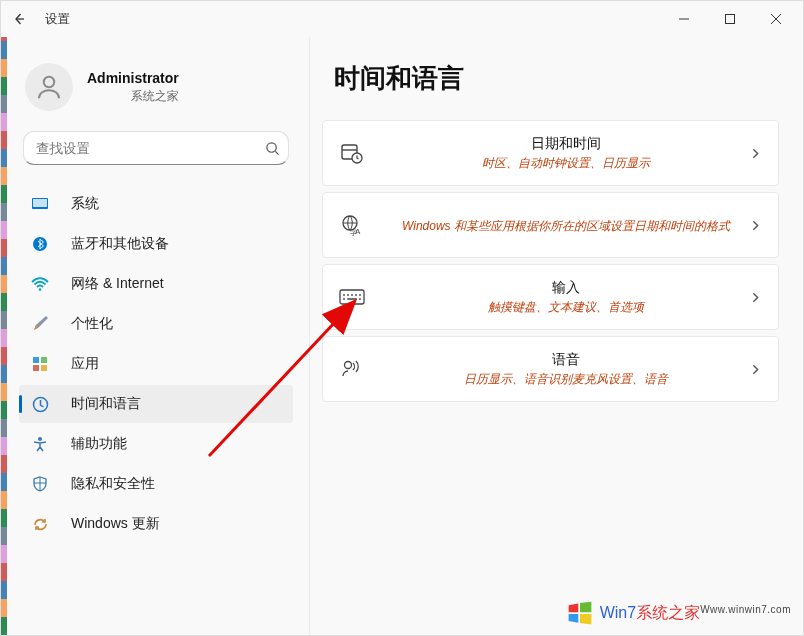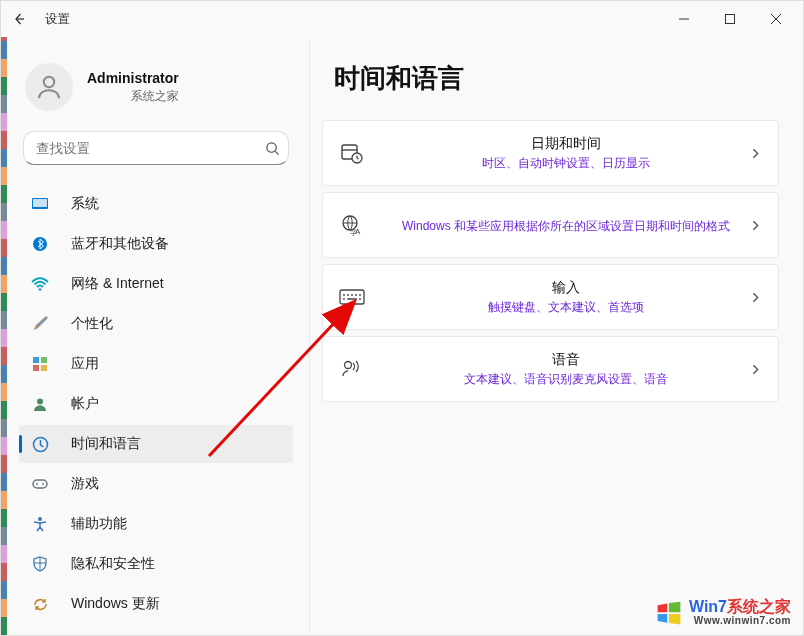--- a/index.html
+++ b/index.html
@@ -64,33 +64,33 @@
       background: #fff; border: 1px solid #e8e8e8; border-radius: 4px;
       height: 66px; display: flex; align-items: center; padding: 0 16px 0 12px;
       margin-bottom: 6px; cursor: pointer;
     }
     .card-ico {
       width: 34px; height: 34px; display: flex; align-items: center; justify-content: center;
       color: #444; margin-right: 14px;
     }
     .card-txt { flex: 1; text-align: center; }
     .card-title { font-size: 14px; color: #111; }
-    .card-sub { font-size: 12px; color: #6d28d9; margin-top: 2px; }
+    .card-sub { font-size: 12px; color: #c2410c; margin-top: 2px; font-style: italic; }
     .chev { color: #555; }
 
     
     .arrow-anno { position: absolute; pointer-events: none; z-index: 5; }
 
     
     .watermark {
       position: absolute; right: 12px; bottom: 8px; display: flex; align-items: center; gap: 6px;
       z-index: 6;
     }
     .wm-logo { width: 28px; height: 28px; }
-    .wm-line { display: flex; flex-direction: column; line-height: 1.05; font-weight: 700; }
+    .wm-line { display: flex; flex-direction: row; line-height: 1.05; font-weight: 400; }
     .wm-top { font-size: 16px; } .wm-top .r { color: #e03535; }
     .wm-top .b { color: #2a62e0; }
     .wm-bottom { font-size: 10px; color: #444; letter-spacing: 0.5px; text-align: right; }
 
     svg { display: block; }
   </style>
 </head>
 <body>
 
 <div class="left-strip"></div>
@@ -195,50 +195,31 @@
             <svg width="16" height="16" viewBox="0 0 16 16">
               <rect x="1" y="1" width="6" height="6" fill="#3a9fd8"></rect>
               <rect x="9" y="1" width="6" height="6" fill="#73c06b"></rect>
               <rect x="1" y="9" width="6" height="6" fill="#d66e5c"></rect>
               <rect x="9" y="9" width="6" height="6" fill="#e0b84e"></rect>
             </svg>
           </span>
         <span>应用</span>
       </div>
 
-      <div class="nav-item">
-        <span class="nav-ico">
-            <svg width="16" height="16" viewBox="0 0 16 16">
-              <circle cx="8" cy="5.5" r="3" fill="#4b8b62"></circle>
-              <path d="M2 15c0-3.5 3-5.5 6-5.5s6 2 6 5.5" fill="#4b8b62"></path>
-            </svg>
-          </span>
-        <span>帐户</span>
-      </div>
 
       <div class="nav-item selected">
         <span class="nav-ico">
             <svg width="17" height="17" viewBox="0 0 17 17">
               <circle cx="8.5" cy="8.5" r="7" fill="none" stroke="#2a78c4" stroke-width="1.5"></circle>
               <path d="M8.5 4v5l3 2" stroke="#2a78c4" stroke-width="1.5" fill="none"></path>
             </svg>
           </span>
         <span>时间和语言</span>
       </div>
 
-      <div class="nav-item">
-        <span class="nav-ico">
-            <svg width="18" height="14" viewBox="0 0 18 14">
-              <rect x="2" y="3" width="14" height="8" rx="4" fill="none" stroke="#6b7785" stroke-width="1.5"></rect>
-              <circle cx="6" cy="7" r="1" fill="#6b7785"></circle>
-              <circle cx="12" cy="7" r="1" fill="#6b7785"></circle>
-            </svg>
-          </span>
-        <span>游戏</span>
-      </div>
 
       <div class="nav-item">
         <span class="nav-ico">
             <svg width="16" height="16" viewBox="0 0 16 16">
               <circle cx="8" cy="3" r="2" fill="#3a78b8"></circle>
               <path d="M2 6l6 1 6-1M8 7v4l-3 4M8 11l3 4" stroke="#3a78b8" stroke-width="1.5" fill="none"></path>
             </svg>
           </span>
         <span>辅助功能</span>
       </div>
@@ -337,21 +318,21 @@
     <div class="card">
       <div class="card-ico">
         <svg width="24" height="24" viewBox="0 0 24 24">
             <circle cx="8" cy="8" r="3.5" fill="none" stroke="#444" stroke-width="1.3"></circle>
             <path d="M3 19c0-3 2.5-5 5-5" fill="none" stroke="#444" stroke-width="1.3"></path>
             <path d="M13 6c2 2 2 5 0 7M16 4c3 3 3 8 0 11" fill="none" stroke="#444" stroke-width="1.2"></path>
           </svg>
       </div>
       <div class="card-txt">
         <div class="card-title">语音</div>
-        <div class="card-sub">文本建议、语音识别麦克风设置、语音</div>
+        <div class="card-sub">日历显示、语音识别麦克风设置、语音</div>
       </div>
       <span class="chev">
           <svg width="13" height="13" viewBox="0 0 12 12">
             <path d="M4 2l4 4-4 4" fill="none" stroke="#555" stroke-width="1.3"></path>
           </svg>
         </span>
     </div>
 
   </div>
 </div>

